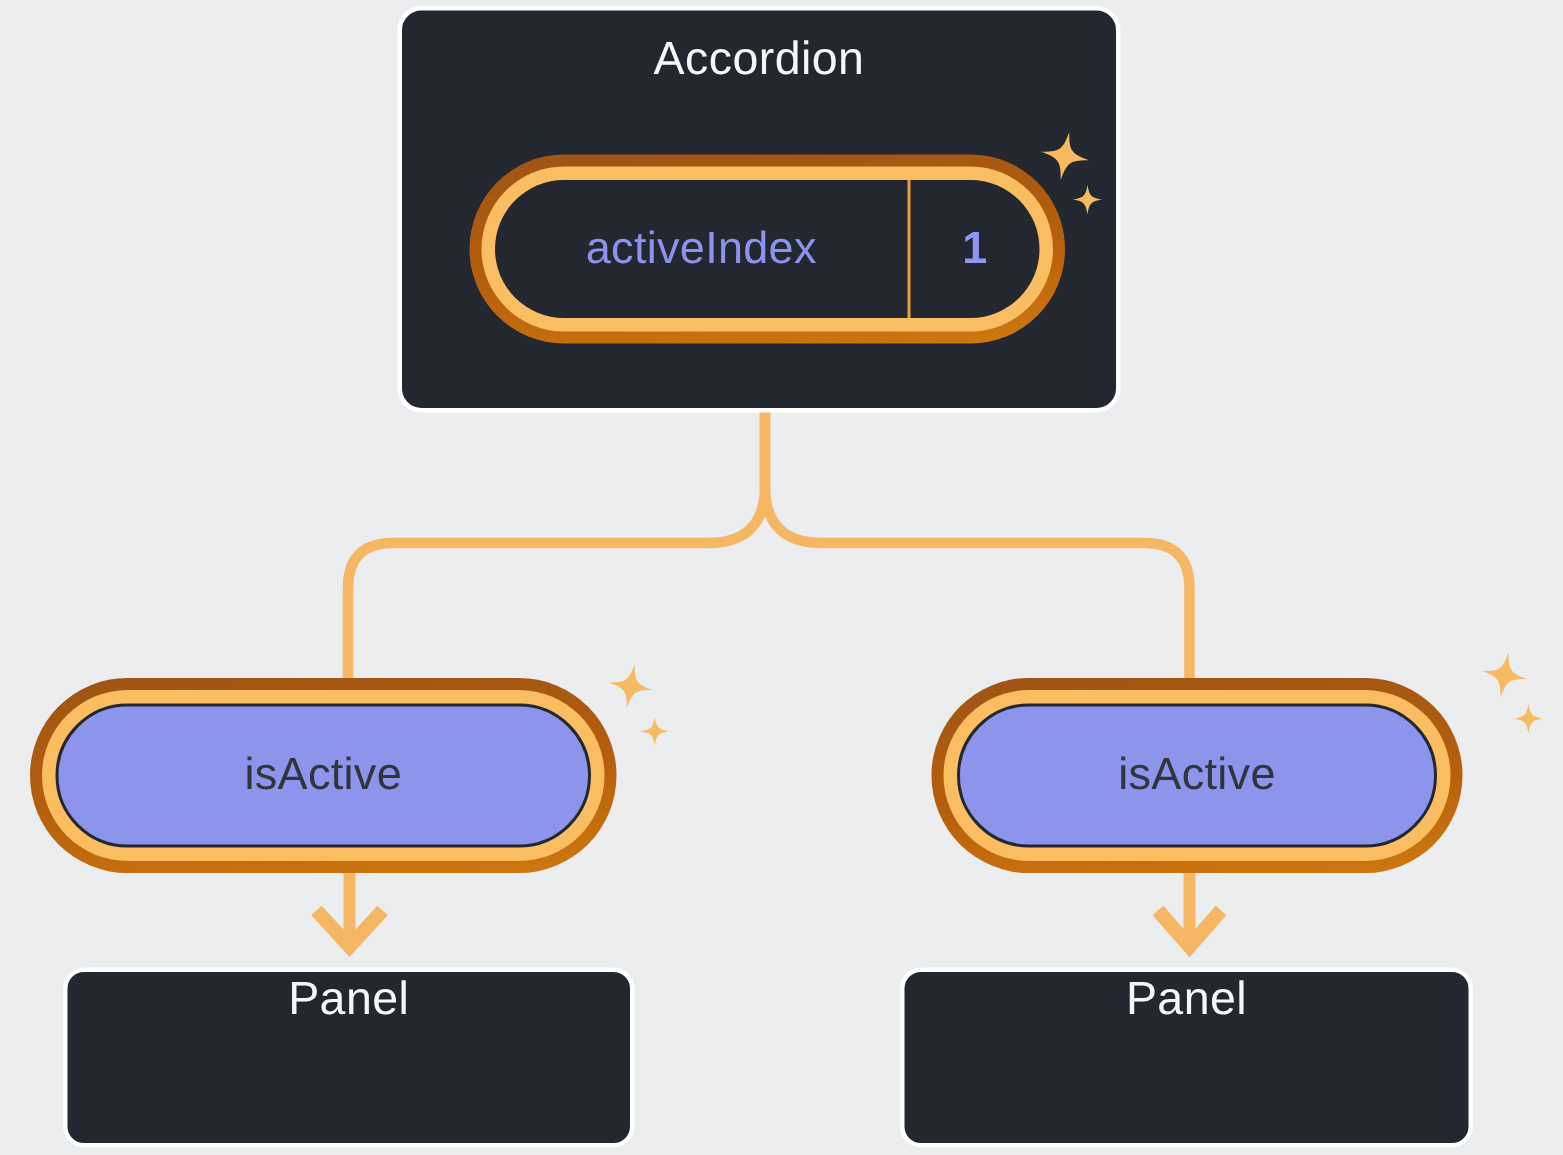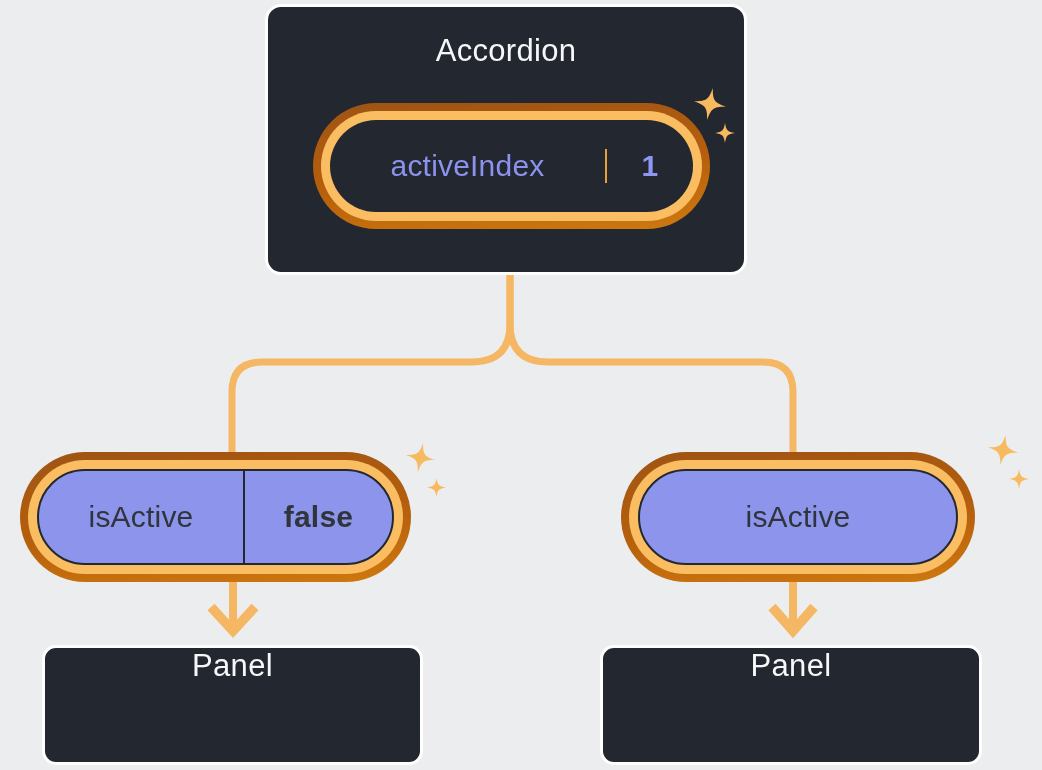--- a/index.html
+++ b/index.html
@@ -24,21 +24,21 @@
     background:var(--node_fill,#23272F);
     border:3px solid var(--node_border,#FFFFFF);
     border-radius:16px;
     z-index:2;
   }
   .node-title{
     color:var(--node_text,#F6F7F9);
     font-size:31px;font-weight:500;text-align:center;letter-spacing:.3px;
   }
   .accordion{left:265px;top:4px;width:482px;height:271px;}
-  .accordion .node-title{margin-top:26px;}
+  .accordion .node-title{margin-top:14px;}
   .panel{display:flex;justify-content:center;border-radius:14px;}
   .panel-left{left:42px;top:645px;width:381px;height:120px;}
   .panel-right{left:600px;top:645px;width:382px;height:120px;}
   
   .pill{
     position:absolute;box-sizing:border-box;
     border-radius:999px;padding:8px;
     background:linear-gradient(175deg,
       var(--ring_outer_dark,#9F5414) 0%,
       var(--ring_outer_mid,#B65F0C) 55%,
@@ -47,21 +47,21 @@
   }
   .ring-inner{
     box-sizing:border-box;width:100%;height:100%;
     border-radius:999px;padding:9px;
     background:var(--ring_inner,#FABD62);
   }
   .pill-body{
     box-sizing:border-box;width:100%;height:100%;
     border-radius:999px;display:flex;align-items:stretch;overflow:hidden;
   }
-  .pill-body.dark{background:var(--node_fill,#23272F);align-items:center;}
+  .pill-body.dark{background:var(--node_fill,#23272F);}
   .pill-body.purple{
     background:var(--pill_fill,#8C94EC);
     border:2px solid var(--pill_outline,#23272F);
   }
   .pill-label,.pill-value{
     display:flex;align-items:center;justify-content:center;
     font-size:30px;letter-spacing:.2px;
   }
   .pill-label{flex:1;}
   .pill-value{font-weight:700;}
@@ -110,21 +110,20 @@
           <span class="pill-value">1</span>
         </div>
       </div>
     </div>
   </div>
 
   <div class="pill prop-pill prop-pill-left">
     <div class="ring-inner">
       <div class="pill-body purple">
         <span class="pill-label">isActive</span>
-        <span class="pill-value">false</span>
       </div>
     </div>
   </div>
 
   <div class="pill prop-pill prop-pill-right">
     <div class="ring-inner">
       <div class="pill-body purple">
         <span class="pill-label">isActive</span>
       </div>
     </div>

